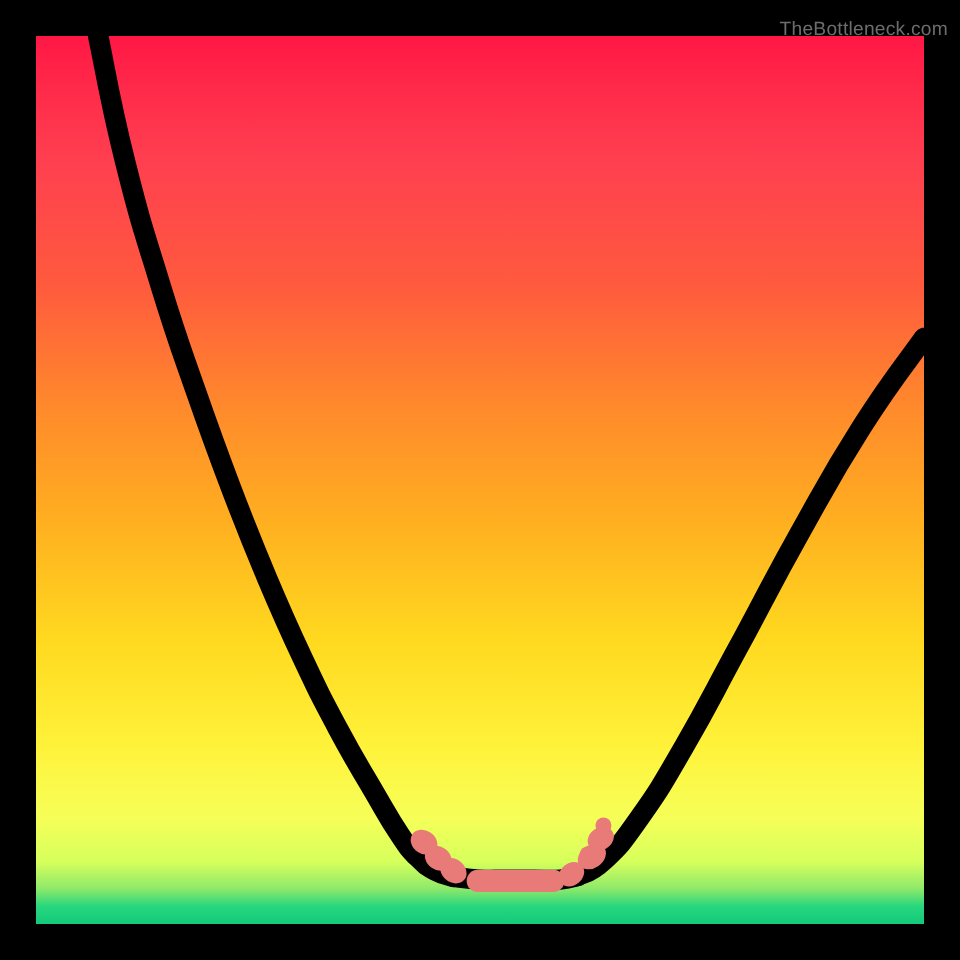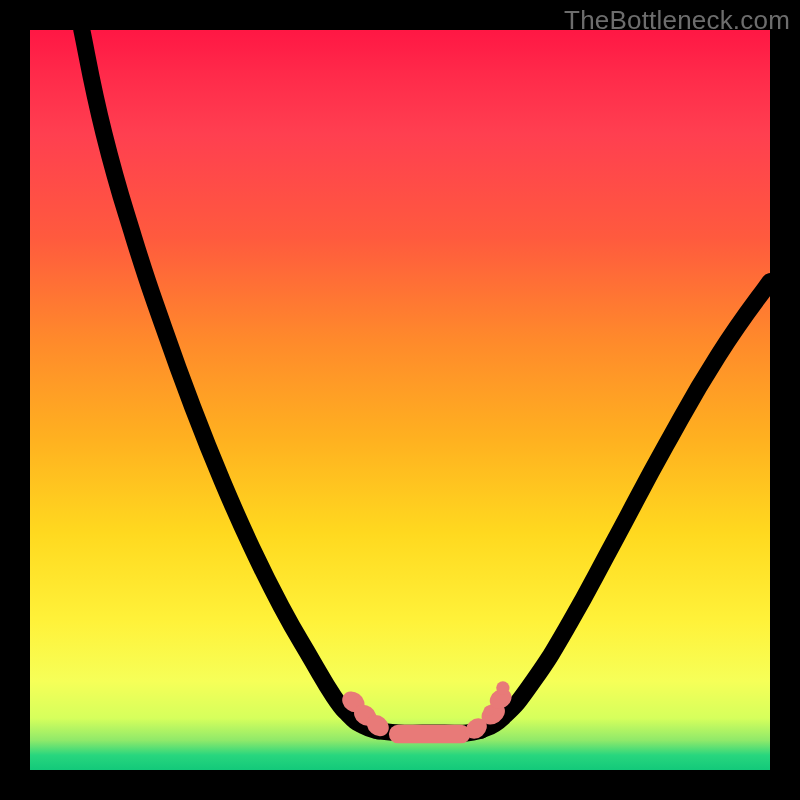--- a/index.html
+++ b/index.html
@@ -36,24 +36,24 @@
       #fff23a 80%,
       #f6ff58 88%,
       #d6ff5c 93%,
       #8fe96a 96%,
       #28d67e 98%,
       #13c97a 100%
     );
   }
   .watermark {
     position: absolute;
-    top: 5px;
+    top: 16px;
     right: 10px;
     color: #6d6d6d;
-    font-size: 26px;
+    font-size: 16px;
     font-weight: 500;
     letter-spacing: 0.2px;
     user-select: none;
   }
   svg.curves {
     position: absolute;
     inset: 0;
     width: 100%;
     height: 100%;
     overflow: visible;

